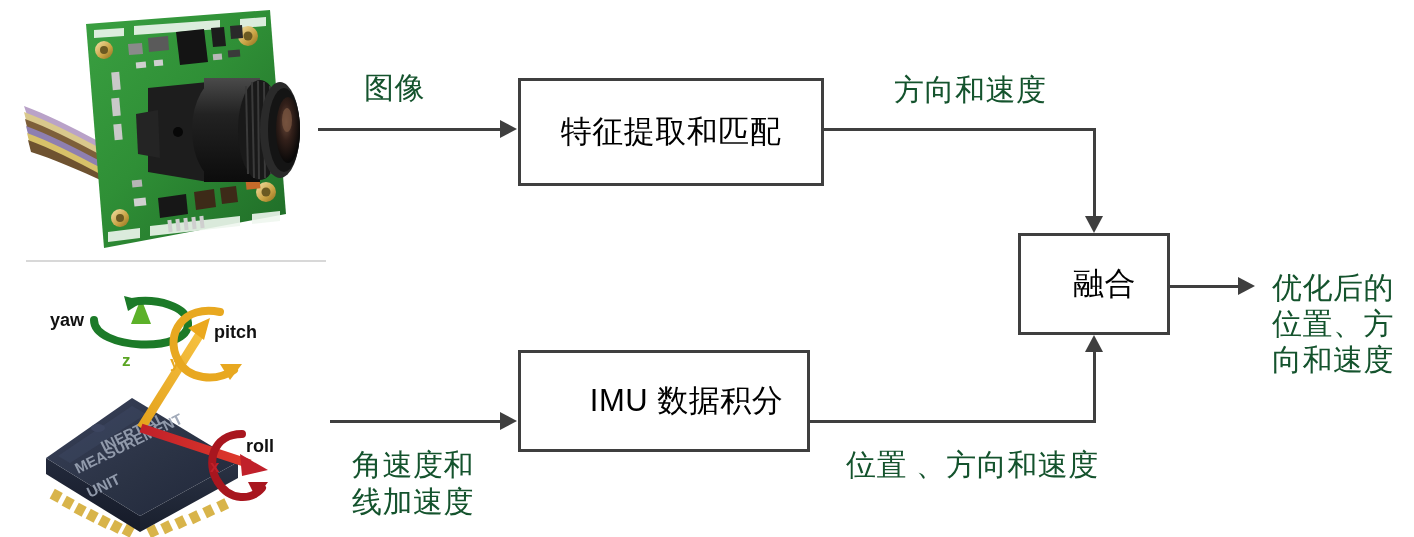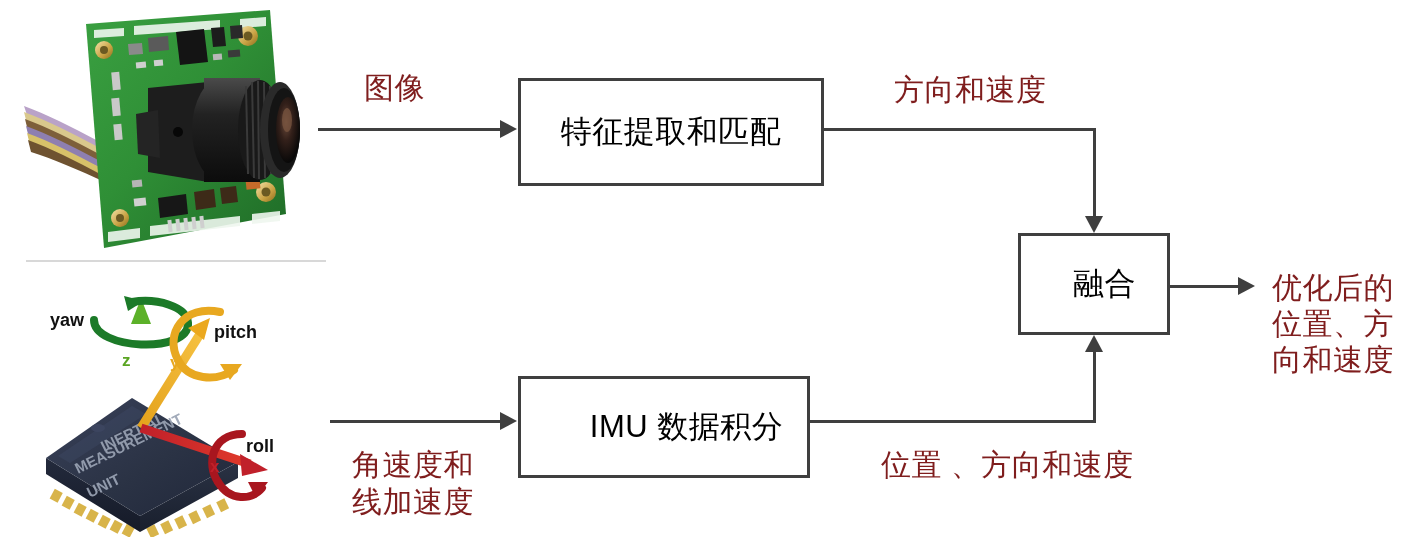--- a/index.html
+++ b/index.html
@@ -31,21 +31,21 @@
     font-size: 31px;
     color: #000000;
     line-height: 1.1;
     white-space: nowrap;
     letter-spacing: 0.5px;
   }
 
   .edge-label {
     position: absolute;
     font-size: 30px;
-    color: #7f1d1d;
+    color: #14532d;
     line-height: 1.22;
     white-space: pre-line;
     letter-spacing: 0.5px;
   }
 
   
   .hline { position: absolute; height: 0; border-top: 3px solid #3f3f3f; }
   .vline { position: absolute; width: 0; border-left: 3px solid #3f3f3f; }
 
   
@@ -329,23 +329,23 @@
   <div class="edge-label" style="left:1272px; top:230px; line-height:1.2;margin-top:40px;">优化后的
 位置、方
 向和速度</div>
 
   <div class="hline" style="left:330px; top:420px; width:172px;"></div>
   <div class="arrow-right" style="left:500px; top:412px;"></div>
 
   <div class="edge-label" style="left:352px; top:447px;">角速度和
 线加速度</div>
 
-  <div class="proc-box" style="left:518px; top:376px; width:292px; height:102px;padding-left:45px;">
+  <div class="proc-box" style="left:518px; top:350px; width:292px; height:102px;padding-left:45px;">
     <span class="box-label">IMU 数据积分</span>
   </div>
 
   <div class="hline" style="left:810px; top:420px; width:286px;"></div>
   <div class="vline" style="left:1093px; top:352px; height:70px;"></div>
   <div class="arrow-up" style="left:1085px; top:335px;"></div>
 
-  <div class="edge-label" style="left:846px; top:447px;margin-left:35px;">位置 、方向和速度</div>
+  <div class="edge-label" style="left:846px; top:447px;">位置 、方向和速度</div>
 
 </div>
 
 </body></html>

